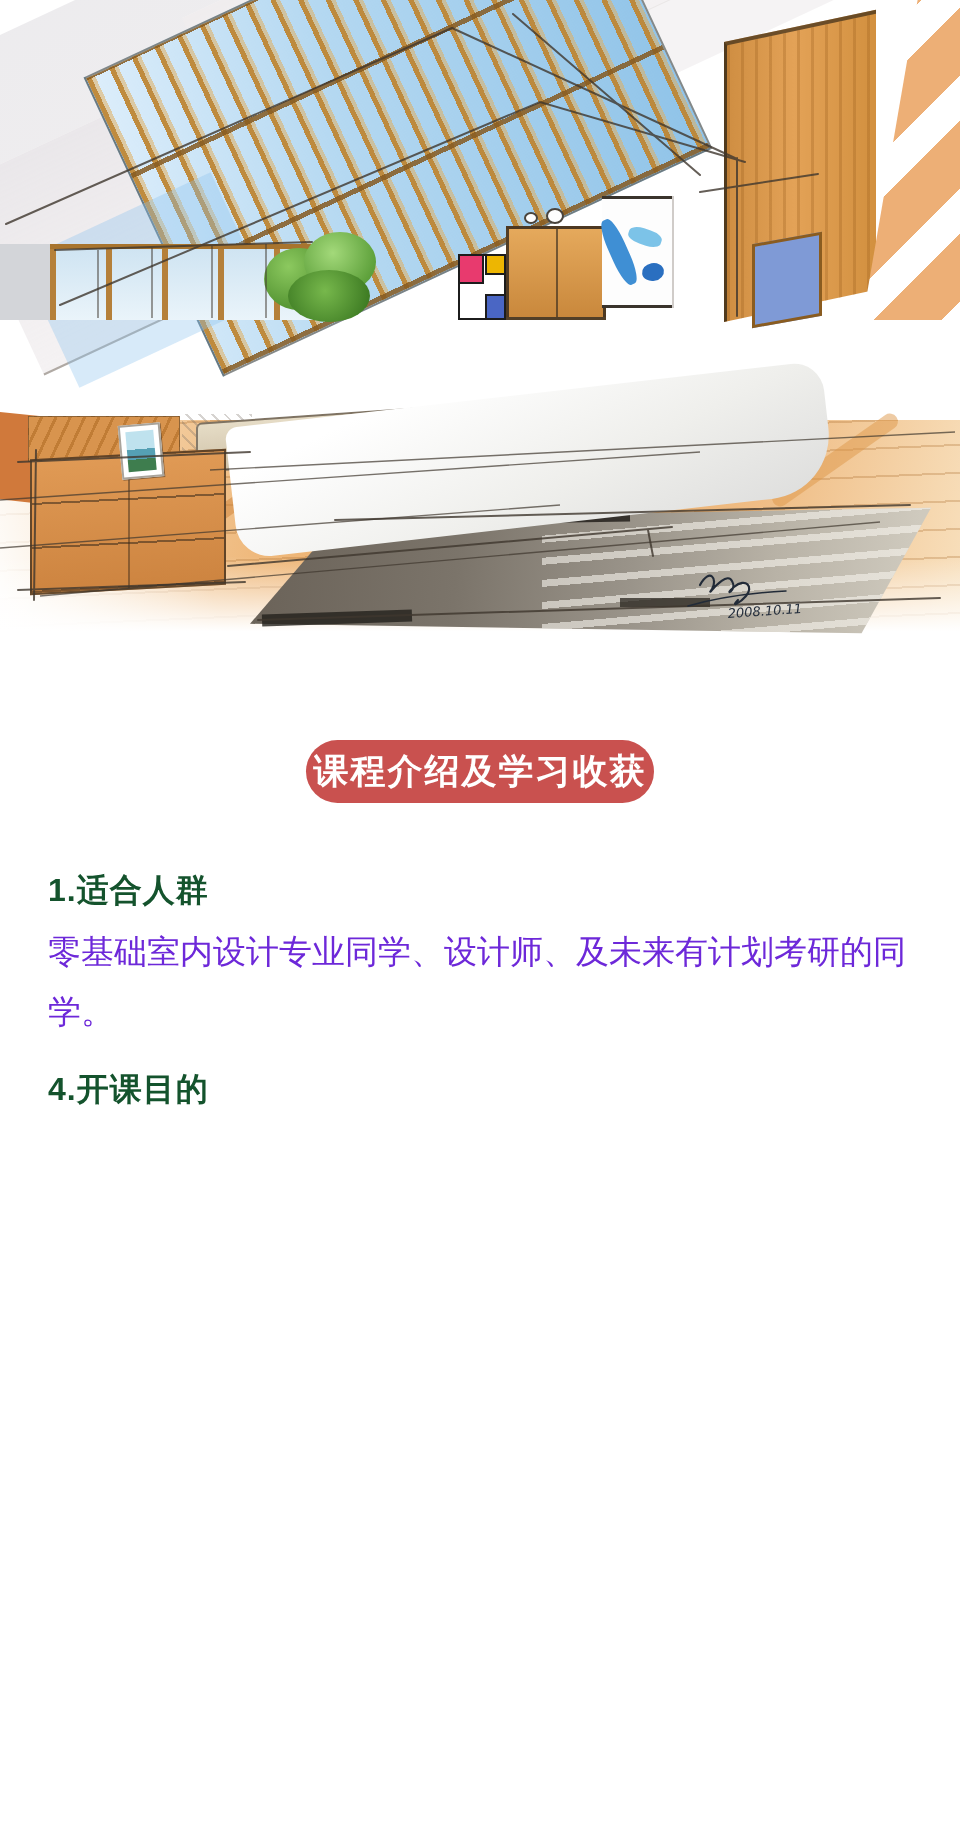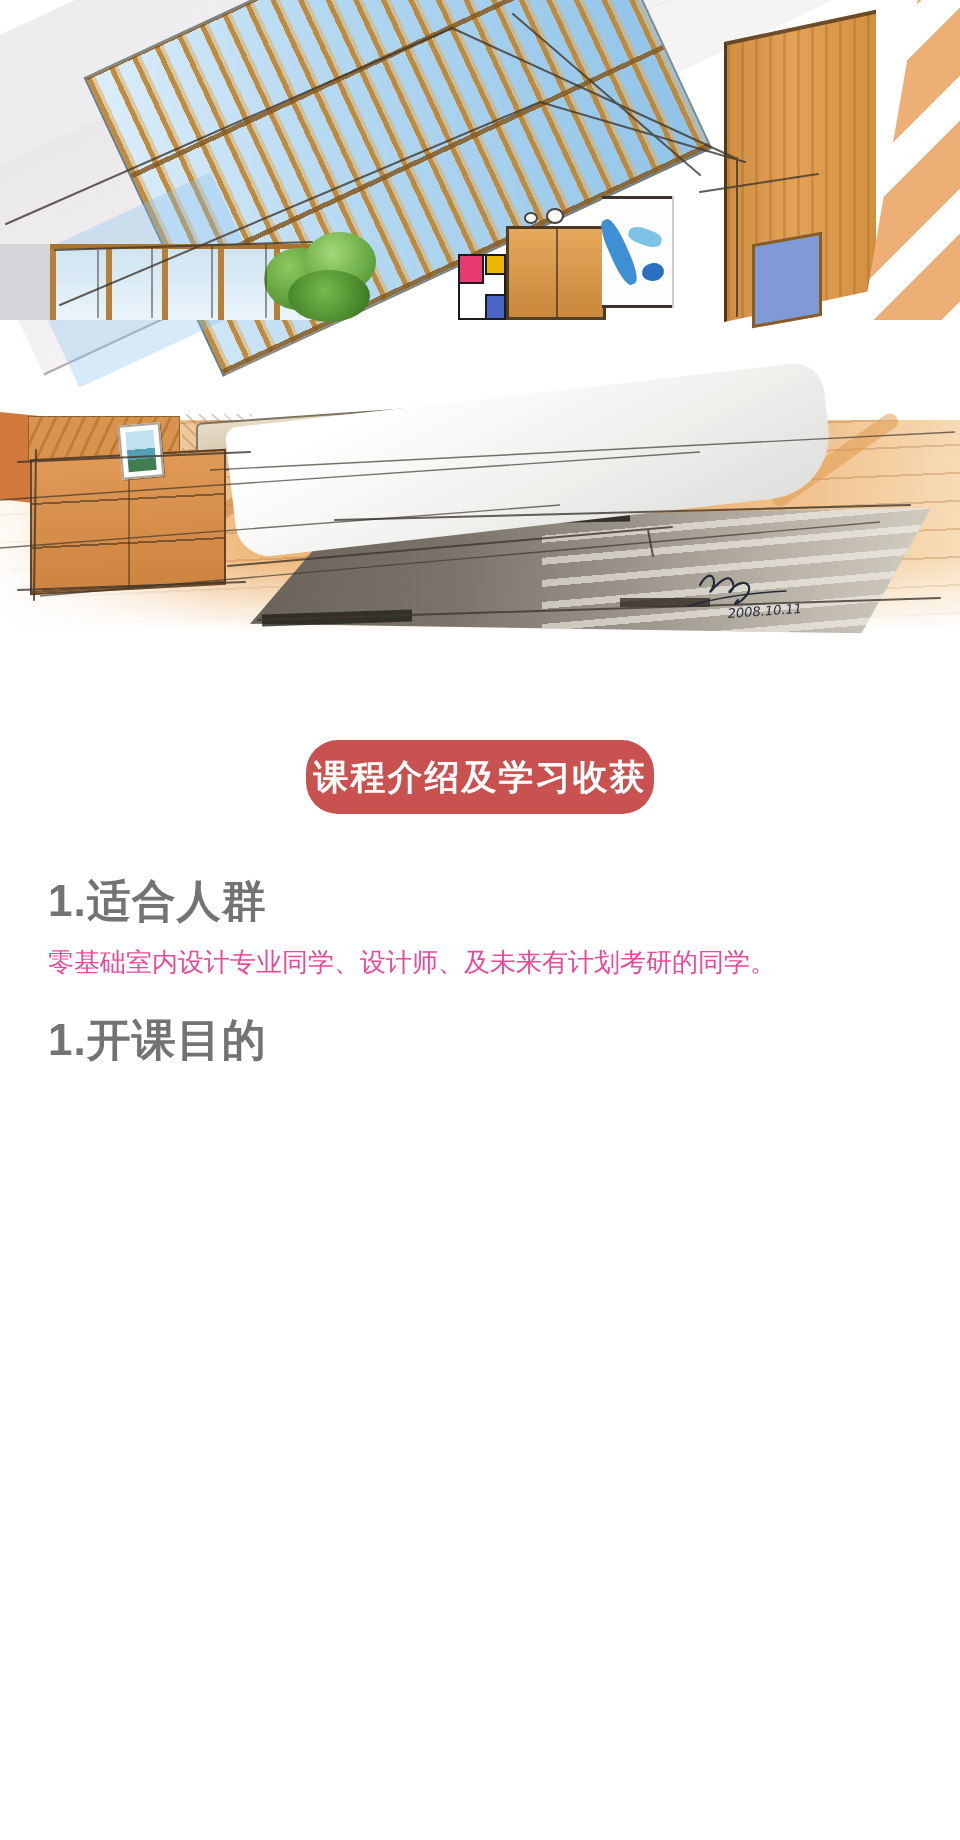--- a/index.html
+++ b/index.html
@@ -114,29 +114,29 @@
   .rug-bar3 { left:620px; top:598px; width:90px; height:9px; background:rgba(40,36,30,.75); }
 
   .ink { left:0; top:0; }
 
   
   .title-band { left:0; top:318px; width:960px; height:102px; background:#ffffff; display:flex; align-items:center; justify-content:center; z-index:5; }
   .hero-title { position:static; font-size:57px; font-weight:800; letter-spacing:3px; color:#f6a41e;
     -webkit-text-stroke:2px #4a4a4a; text-shadow:0 0 1px #5a5a5a; white-space:nowrap; }
 
   
-  .badge { display:flex; align-items:center; justify-content:center; width:348px; height:74px; margin:100px auto 0;
+  .badge { display:flex; align-items:center; justify-content:center; width:348px; height:63px; margin:100px auto 0;
     background:#c9514f; border-radius:32px; }
   .badge span { font-family:"Liberation Serif","DejaVu Serif",serif; font-weight:700; font-size:35px; letter-spacing:2px; color:#ffffff; }
 
   
   .content { margin-top:57px; padding:0 54px 0 48px; }
   .section + .section { margin-top:17px; }
-  .section h2 { font-size:44px; line-height:60px; font-weight:700; color:#737373; margin-bottom:2px; letter-spacing:1px; }
-  .section p { font-size:26px; line-height:60px; color:#ec4899; text-align:justify; text-justify:inter-ideograph;font-family:Liberation Serif, serif; }
+  .section h2 { font-size:32px; line-height:60px; font-weight:700; color:#14532d; margin-bottom:2px; letter-spacing:1px; }
+  .section p { font-size:33px; line-height:60px; color:#6d28d9; text-align:justify; text-justify:inter-ideograph; }
 </style>
 </head>
 <body>
 
 <div class="page">
 
   <div class="hero">
     <div class="roof-p1"></div>
     <div class="roof-p2"></div>
     <div class="roof-p3"></div>
@@ -224,17 +224,17 @@
   <div class="badge">
     <span>课程介绍及学习收获</span>
   </div>
 
   <div class="content">
     <div class="section">
       <h2>1.适合人群</h2>
       <p>零基础室内设计专业同学、设计师、及未来有计划考研的同学。</p>
     </div>
     <div class="section">
-      <h2>1.开课目的</h2>
+      <h2>4.开课目的</h2>
     </div>
   </div>
 
 </div>
 
 </body></html>

